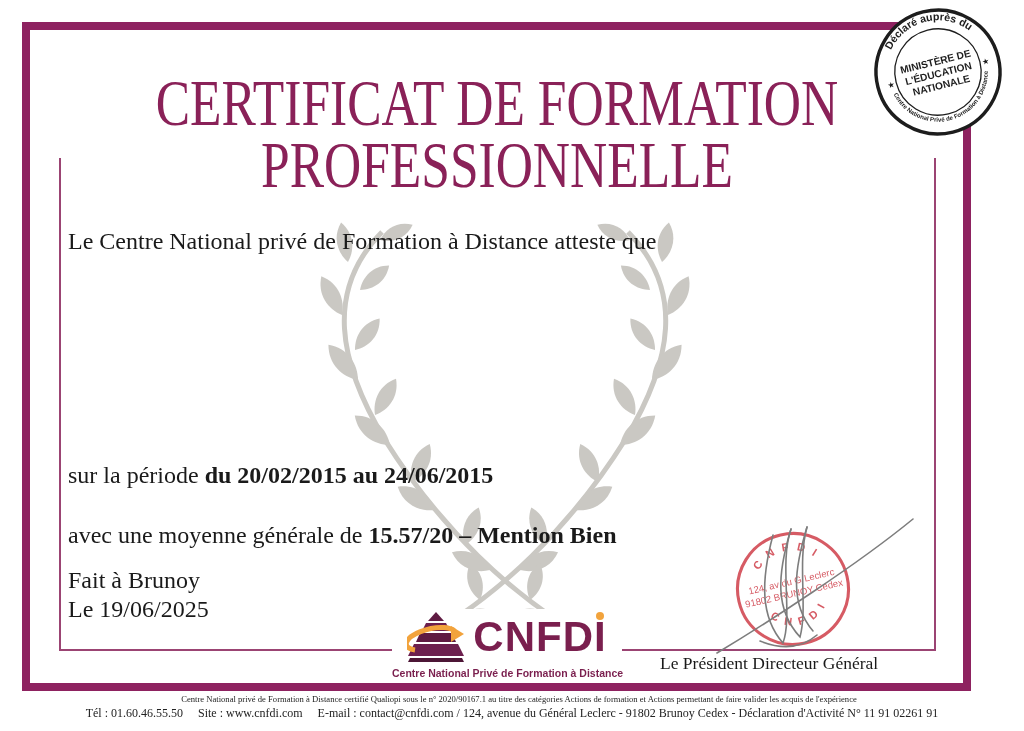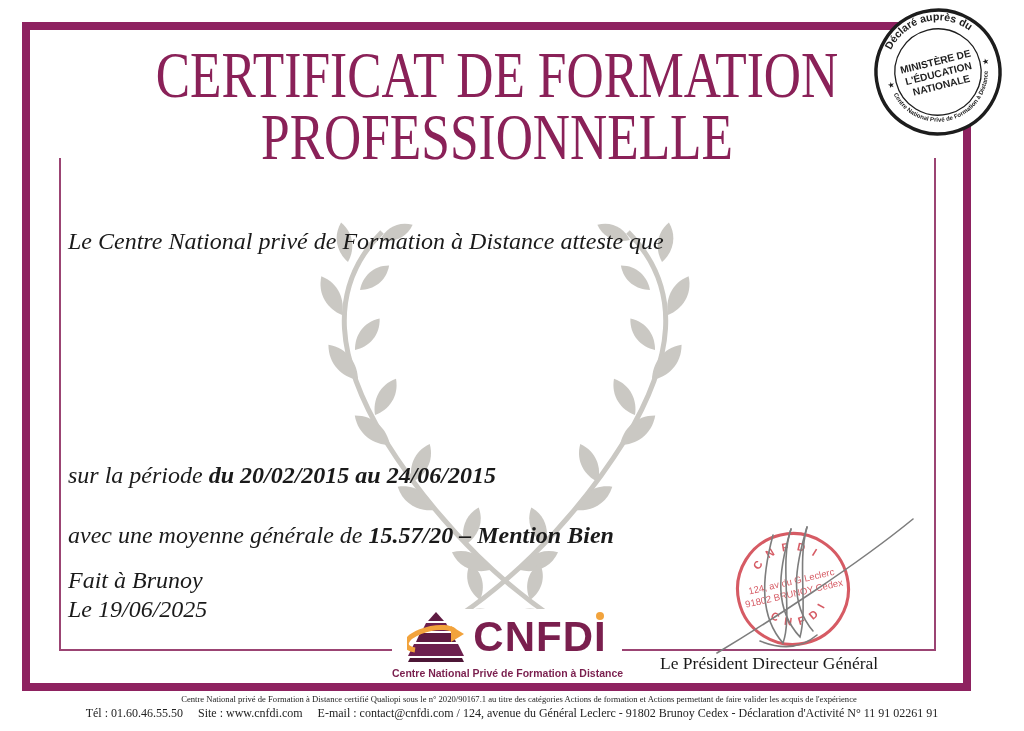--- a/index.html
+++ b/index.html
@@ -8,27 +8,27 @@
   .page { position:relative; width:1024px; height:731px; background:#fff; }
 
   
   .outer-frame { position:absolute; left:22px; top:22px; width:949px; height:669px;
                  border:8px solid #8e2260; z-index:3; pointer-events:none; }
   .inner-frame { position:absolute; left:59px; top:158px; width:877px; height:493px;
                  border-left:2px solid #9b4473; border-right:2px solid #9b4473;
                  border-bottom:2px solid #9b4473; z-index:2; pointer-events:none; }
 
   
-  .title { position:absolute; left:22px; top:44px; width:950px; text-align:center;
+  .title { position:absolute; left:22px; top:72px; width:950px; text-align:center;
            color:#8a2158; z-index:4; }
   .title .line { font-size:66px; line-height:62px; font-weight:400;
                  transform:scaleX(0.78); transform-origin:50% 50%; white-space:nowrap; }
 
   
-  .bodytext { position:absolute; left:68px; color:#1a1a1a; font-size:24px; z-index:4; white-space:nowrap;font-style:italic; }
+  .bodytext { position:absolute; left:68px; color:#1a1a1a; font-size:24px; z-index:4; white-space:nowrap; }
   .center-name { position:absolute; left:60px; top:266px; width:890px; text-align:center;
                  font-size:29px; font-weight:bold; color:#111; z-index:4; letter-spacing:.5px; }
   .b { font-weight:bold; }
 
   
   .wreath { position:absolute; left:280px; top:200px; z-index:1; }
 
   
   .ministry-stamp { position:absolute; left:872px; top:6px; width:132px; height:132px;
                     transform:rotate(-14deg); z-index:10; }

